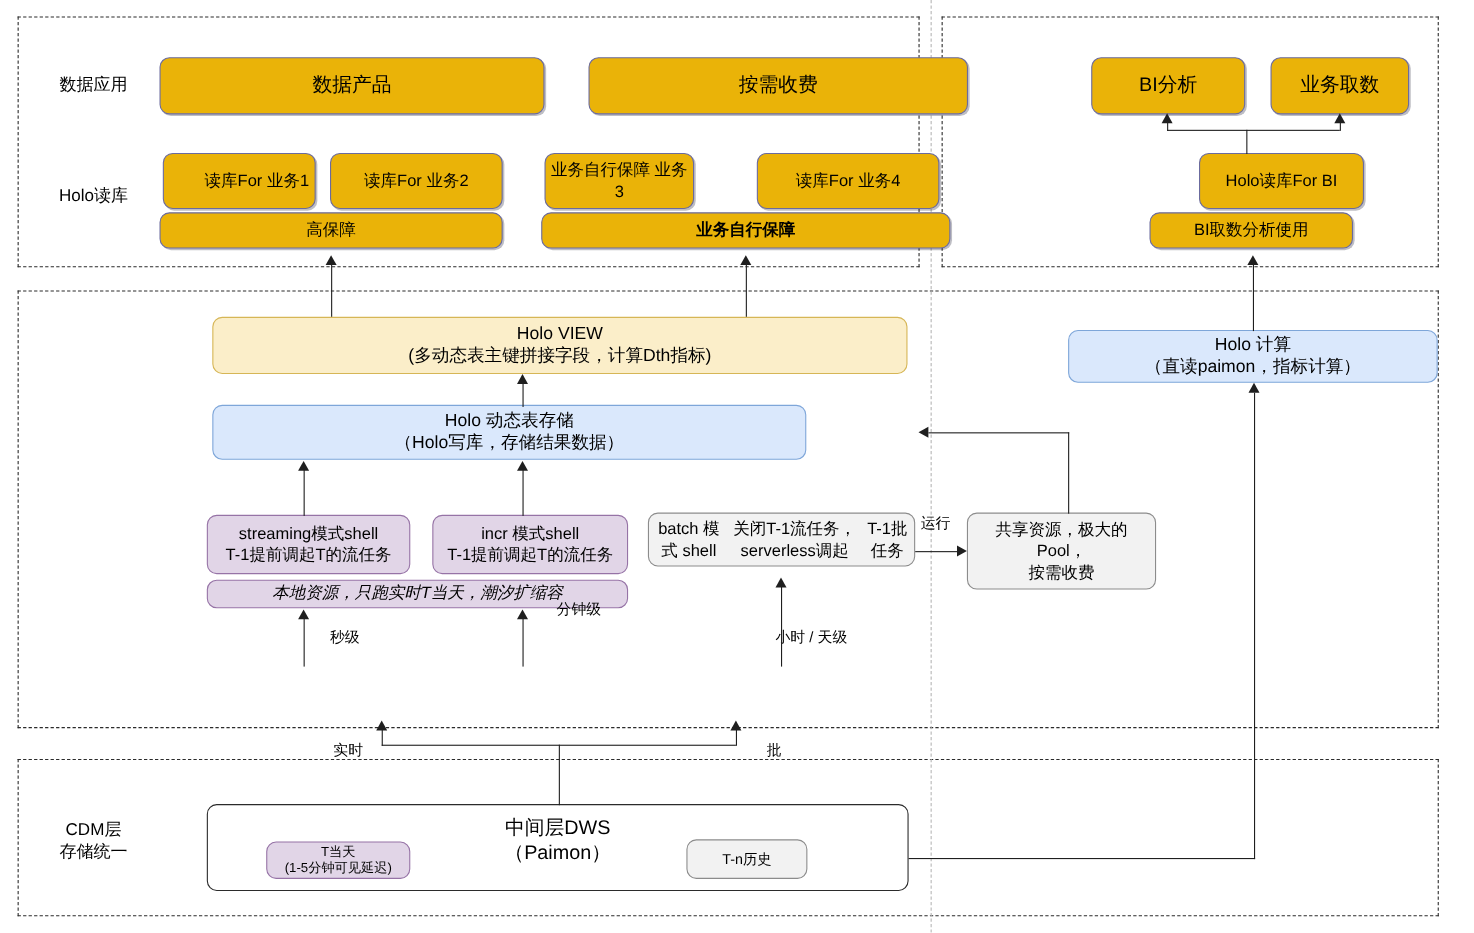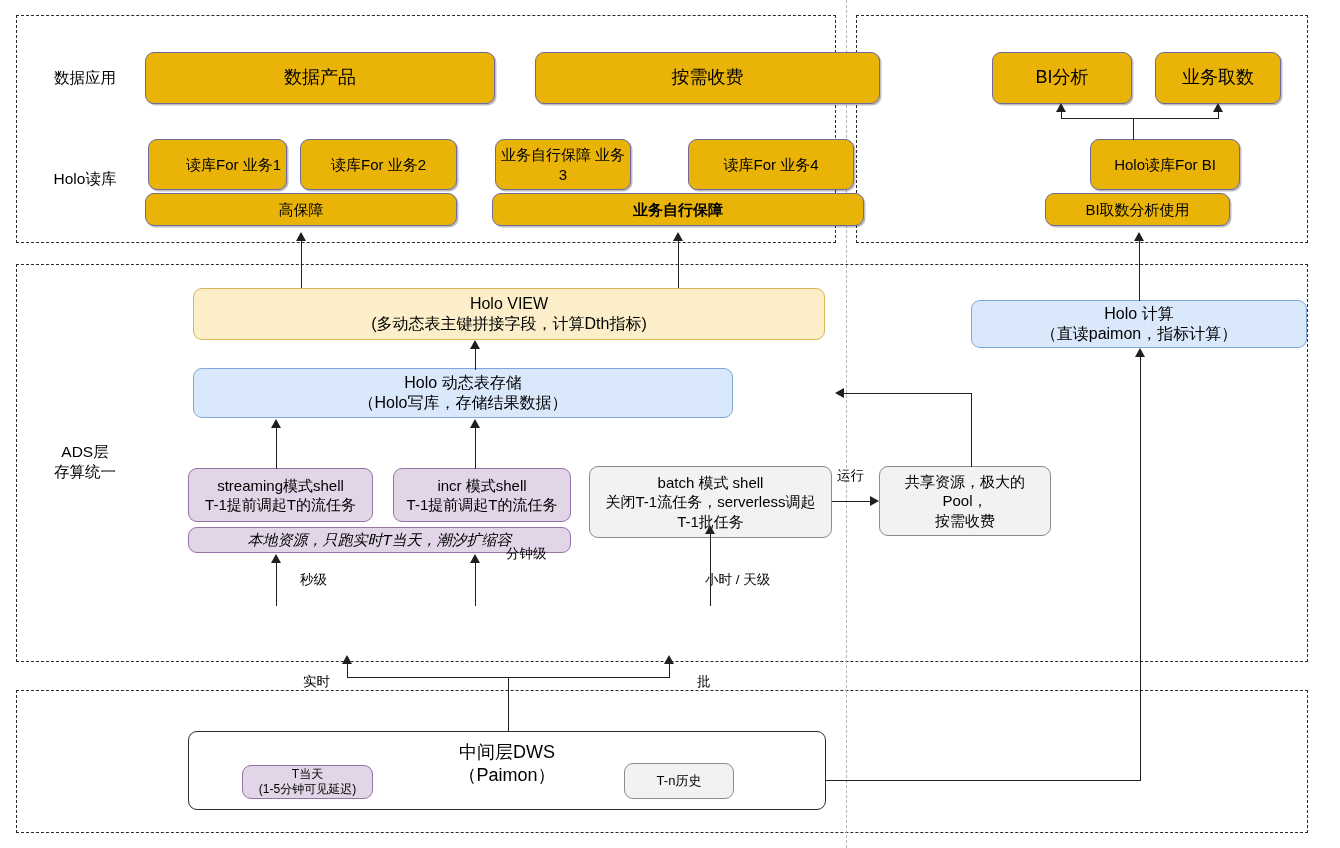--- a/index.html
+++ b/index.html
@@ -120,23 +120,23 @@
   <div class="abs layerbox" style="left:16px;top:264px;width:1292px;height:398px;"></div>
 
   <div class="abs layerbox" style="left:16px;top:690px;width:1292px;height:143px;"></div>
 
   <div class="abs vdivider" style="left:846px;top:0px;height:848px;"></div>
 
   <div class="abs sidelabel" style="left:30px;top:58px;width:110px;height:40px;">数据应用</div>
 
   <div class="abs sidelabel" style="left:30px;top:159px;width:110px;height:40px;">Holo读库</div>
 
-  <div class="abs sidelabel" style="left:28px;top:437px;width:114px;height:50px;">ADS层
-存算统一</div>
-
+
+  <div class="abs sidelabel" style="left:28px;top:740px;width:114px;height:50px;">CDM层
+存储统一</div>
 
   <div class="abs node purple fs18" style="left:145px;top:52px;width:350px;height:52px;">数据产品</div>
 
   <div class="abs node purple fs18" style="left:535px;top:52px;width:345px;height:52px;">按需收费</div>
 
   <div class="abs node purple fs15" style="left:148px;top:139px;width:139px;height:51px;padding-left:36px;">读库For 业务1</div>
 
   <div class="abs node purple fs15" style="left:300px;top:139px;width:157px;height:51px;">读库For 业务2</div>
 
   <div class="abs node purple fs15" style="left:495px;top:139px;width:136px;height:51px;">业务自行保障 业务3</div>
@@ -182,21 +182,21 @@
     <span class="fs15">T-1提前调起T的流任务</span>
   </div>
 
   <div class="abs node mauve" style="left:393px;top:468px;width:178px;height:54px;flex-direction:column;">
     <span class="fs15">incr 模式shell</span>
     <span class="fs15">T-1提前调起T的流任务</span>
   </div>
 
   <div class="abs node mauve fs15" style="left:188px;top:527px;width:383px;height:26px;font-style:italic;">本地资源，只跑实时T当天，潮汐扩缩容</div>
 
-  <div class="abs node grey" style="left:589px;top:466px;width:243px;height:72px;flex-direction:column;">
+  <div class="abs node grey" style="left:589px;top:466px;width:243px;height:49px;">
     <span class="fs15">batch 模式 shell</span>
     <span class="fs15">关闭T-1流任务，serverless调起</span>
     <span class="fs15">T-1批任务</span>
   </div>
 
   <div class="abs node grey" style="left:879px;top:466px;width:172px;height:70px;flex-direction:column;">
     <span class="fs15">共享资源，极大的Pool，</span>
     <span class="fs15">按需收费</span>
   </div>
 

